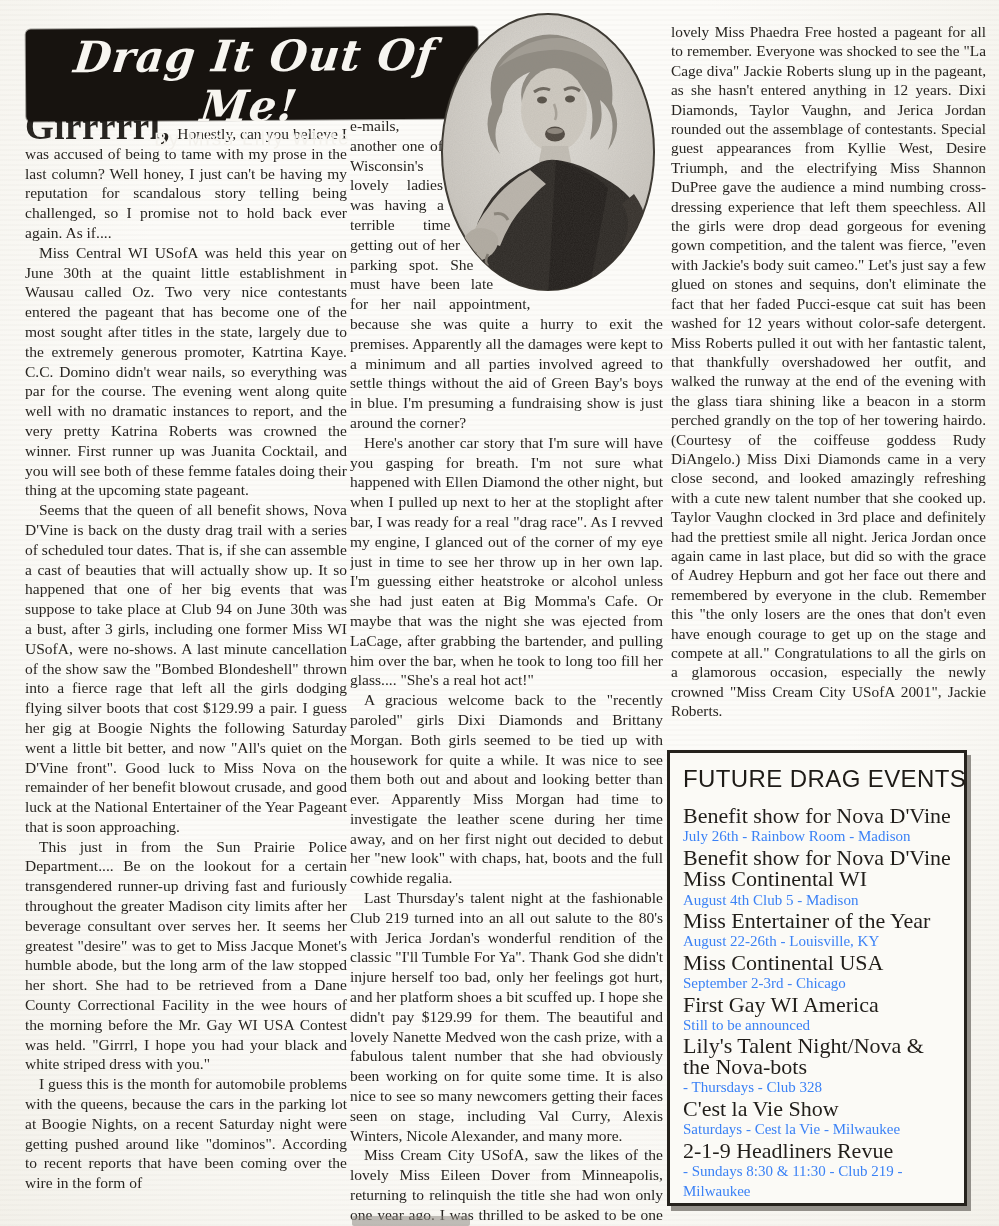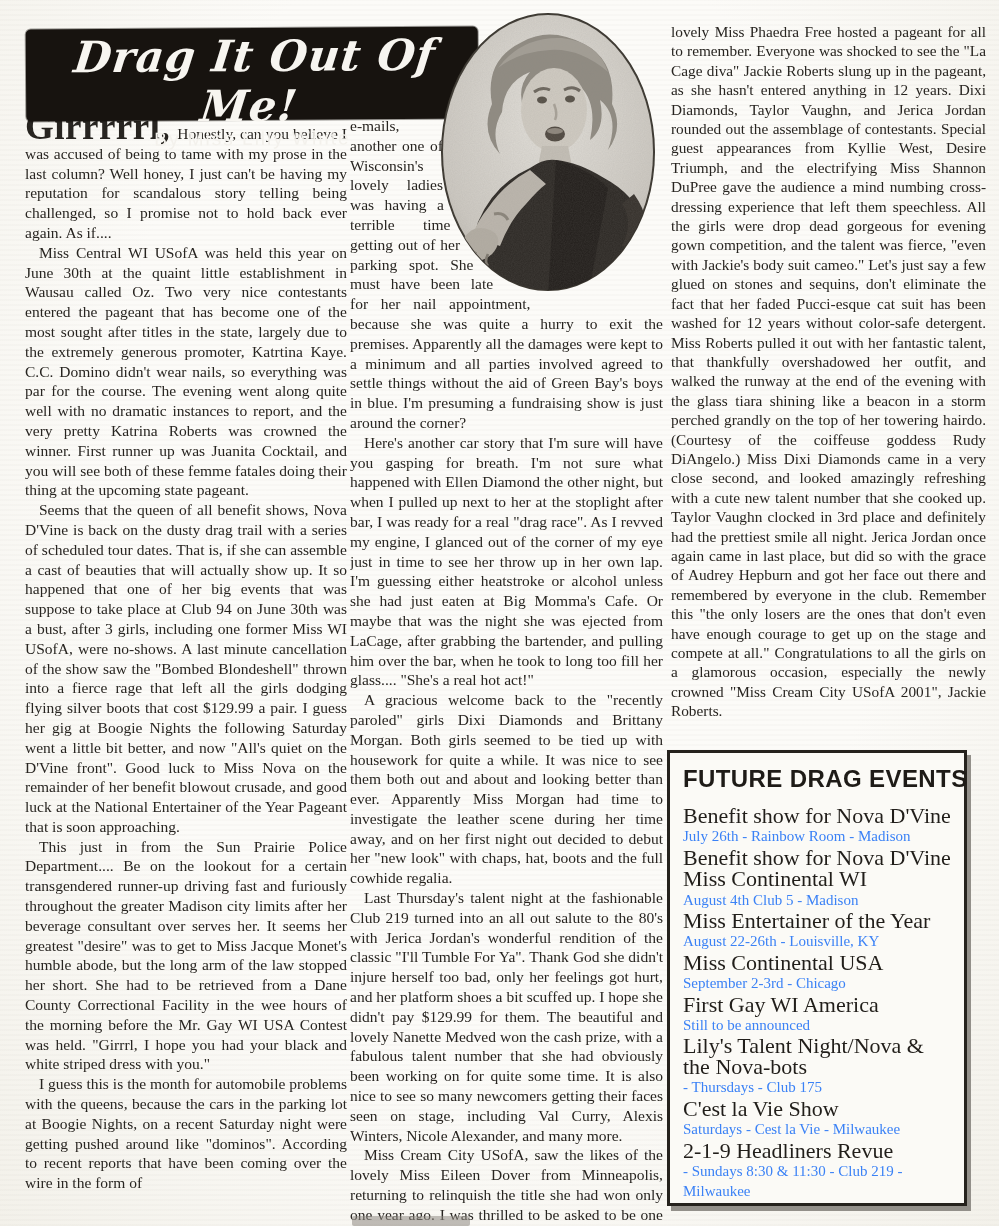--- a/index.html
+++ b/index.html
@@ -52,21 +52,21 @@
     margin:-6px -4px 2px 8px;
   }
   
   .events-box{
     position:absolute;left:667px;top:750px;width:300px;height:456px;
     box-sizing:border-box;background:#fbfaf6;
     border:3px solid #25221d;box-shadow:4px 5px 0 #93908a;
     padding:12px 13px;z-index:2;
   }
   .events-title{
-    font-family:"Liberation Sans",sans-serif;font-weight:bold;font-size:24px;
+    font-family:"Liberation Sans",sans-serif;font-weight:normal;font-size:24px;
     letter-spacing:.4px;color:#1e1b17;white-space:nowrap;
   }
   .events-list{margin-top:13px;}
   .event{margin:0 0 1px 0;}
   .ev-name{display:block;font-weight:normal;font-size:22px;line-height:20.4px;color:#211e1a;}
   .ev-detail{display:block;font-size:15px;line-height:20.4px;color:#3b82f6;}
   
   .scan-bar{
     position:absolute;left:352px;top:1216px;width:118px;height:10px;
     background:#8f8b84;opacity:.55;border-radius:2px;
@@ -173,21 +173,21 @@
       <div class="event">
         <span class="ev-name">Miss Continental USA</span>
         <span class="ev-detail">September 2-3rd - Chicago</span>
       </div>
       <div class="event">
         <span class="ev-name">First Gay WI America</span>
         <span class="ev-detail">Still to be announced</span>
       </div>
       <div class="event">
         <span class="ev-name">Lily's Talent Night/Nova &amp; the Nova-bots</span>
-        <span class="ev-detail">- Thursdays - Club 175</span>
+        <span class="ev-detail">- Thursdays - Club 328</span>
       </div>
       <div class="event">
         <span class="ev-name">C'est la Vie Show</span>
         <span class="ev-detail">Saturdays - Cest la Vie - Milwaukee</span>
       </div>
       <div class="event">
         <span class="ev-name">2-1-9 Headliners Revue</span>
         <span class="ev-detail">- Sundays 8:30 &amp; 11:30 - Club 219 - Milwaukee</span>
       </div>
     </div>

